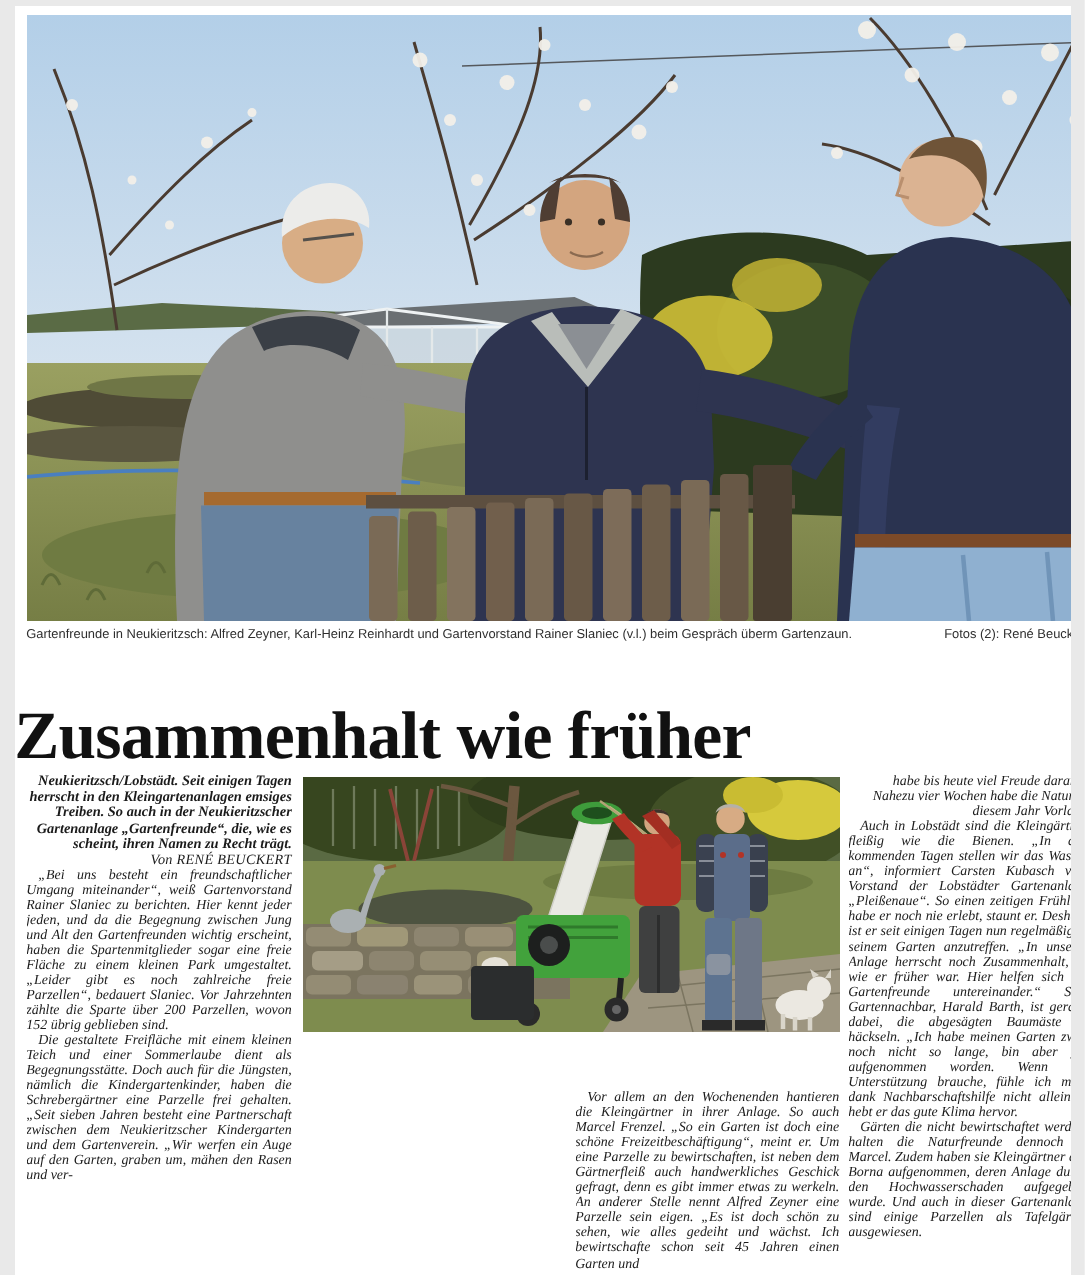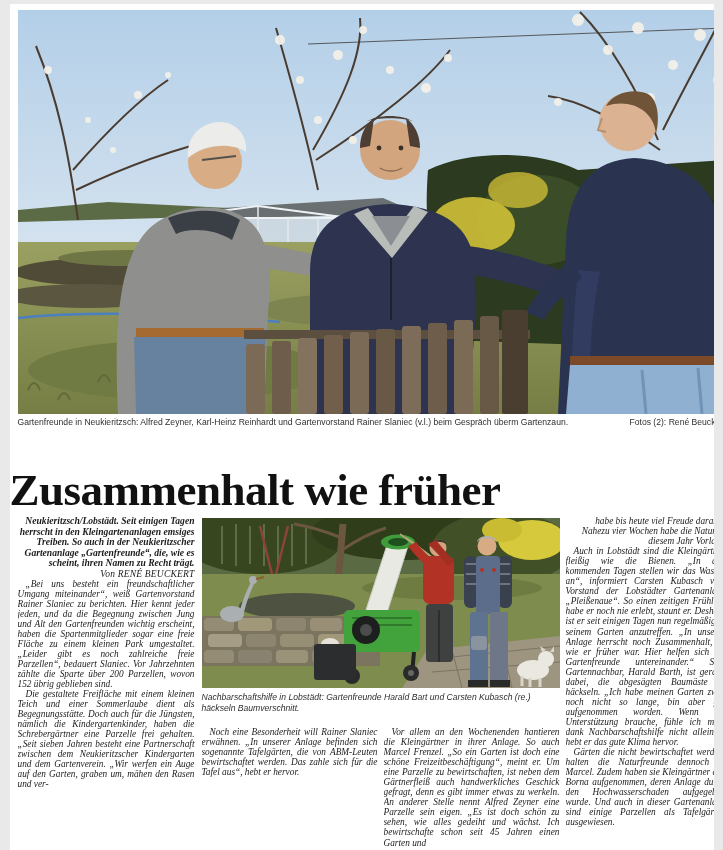--- a/index.html
+++ b/index.html
@@ -287,24 +287,22 @@
         </g>
 
         <g>
           <ellipse cx="331" cy="152" rx="16" ry="10" fill="#ebe8e1"></ellipse>
           <circle cx="344" cy="141" r="8" fill="#ebe8e1"></circle>
           <path d="M340,134 L338,128 L344,132 Z M348,134 L352,128 L352,134 Z" fill="#d9d5ca"></path>
           <path d="M320,158 V168 M328,160 V169 M338,160 V169" stroke="#d9d5ca" stroke-width="3"></path>
         </g>
       </svg>
     </div>
-    <div class="caption-mid">Nachbarschaftshilfe in Lobstädt: Gartenfreunde Harald Bart und Carsten Kubasch (re.) häckseln Baumverschnitt.</div>
 
     <div class="col col2">
-      <p>Noch eine Besonderheit will Rainer Slaniec erwähnen. „In unserer Anlage befinden sich sogenannte Tafelgärten, die von ABM-Leuten bewirtschaftet werden. Das zahle sich für die Tafel aus“, hebt er hervor.</p>
     </div>
 
     <div class="col col3">
       <p>Vor allem an den Wochenenden hantieren die Kleingärtner in ihrer Anlage. So auch Marcel Frenzel. „So ein Garten ist doch eine schöne Freizeitbeschäftigung“, meint er. Um eine Parzelle zu bewirtschaften, ist neben dem Gärtnerfleiß auch handwerkliches Geschick gefragt, denn es gibt immer etwas zu werkeln. An anderer Stelle nennt Alfred Zeyner eine Parzelle sein eigen. „Es ist doch schön zu sehen, wie alles gedeiht und wächst. Ich bewirtschafte schon seit 45 Jahren einen Garten und</p>
     </div>
 
     <div class="col col4">
       <p class="noindent">habe bis heute viel Freude daran.“ Nahezu vier Wochen habe die Natur in diesem Jahr Vorlauf.</p>
       <p>Auch in Lobstädt sind die Kleingärtner fleißig wie die Bienen. „In den kommenden Tagen stellen wir das Wasser an“, informiert Carsten Kubasch vom Vorstand der Lobstädter Gartenanlage „Pleißenaue“. So einen zeitigen Frühling habe er noch nie erlebt, staunt er. Deshalb ist er seit einigen Tagen nun regelmäßig in seinem Garten anzutreffen. „In unserer Anlage herrscht noch Zusammenhalt, so wie er früher war. Hier helfen sich die Gartenfreunde untereinander.“ Sein Gartennachbar, Harald Barth, ist gerade dabei, die abgesägten Baumäste zu häckseln. „Ich habe meinen Garten zwar noch nicht so lange, bin aber gut aufgenommen worden. Wenn ich Unterstützung brauche, fühle ich mich dank Nachbarschaftshilfe nicht alleine“, hebt er das gute Klima hervor.</p>
       <p>Gärten die nicht bewirtschaftet werden, halten die Naturfreunde dennoch in Marcel. Zudem haben sie Kleingärtner aus Borna aufgenommen, deren Anlage durch den Hochwasserschaden aufgegeben wurde. Und auch in dieser Gartenanlage sind einige Parzellen als Tafelgärten ausgewiesen.</p>

